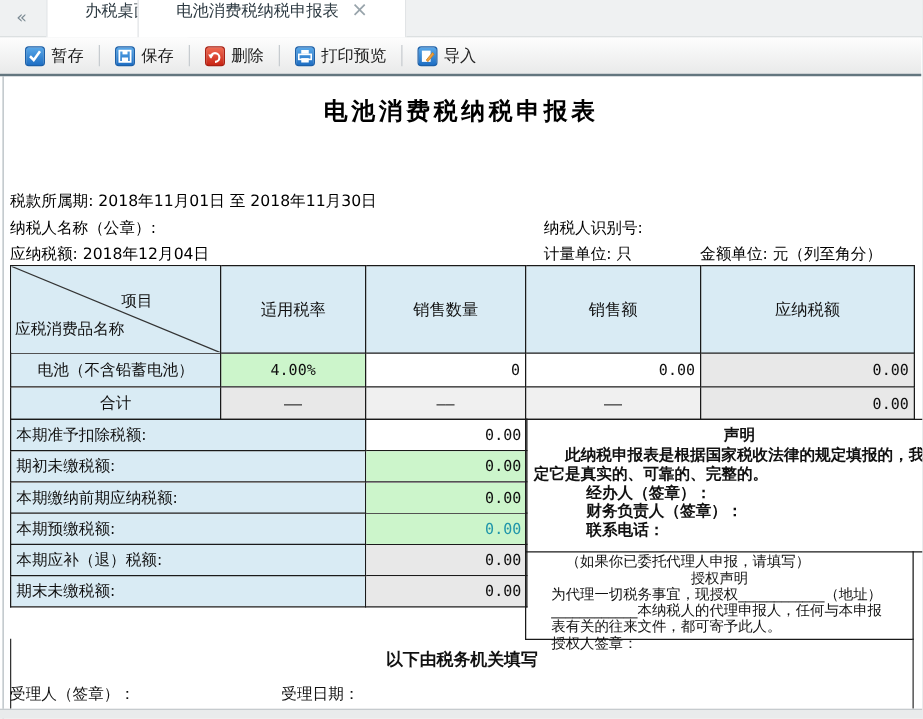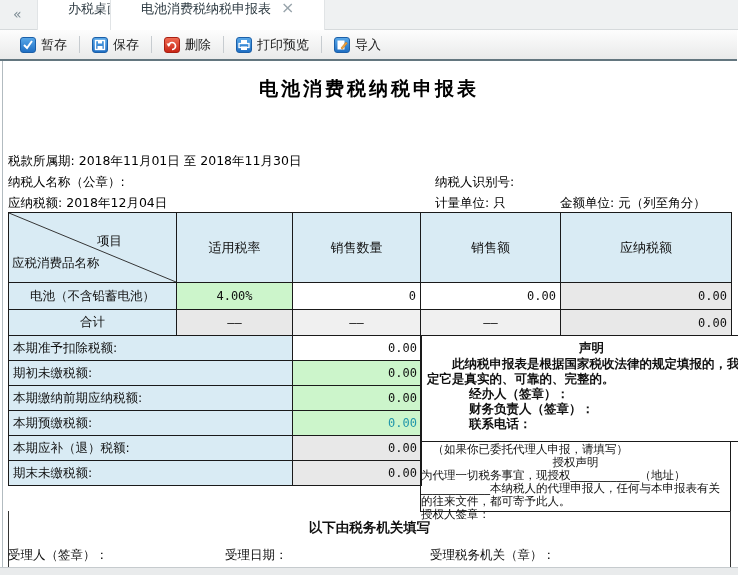--- a/index.html
+++ b/index.html
@@ -63,21 +63,21 @@
 
   
   .declbox{position:absolute;left:420px;top:335px;width:343px;height:107px;box-sizing:border-box;
            border:1px solid #1a1a1a;font-weight:bold;font-size:12.5px;line-height:16px;
            padding:4px 6px 0 6px;overflow:hidden;}
   .declbox .dh{text-align:center;}
   .declbox .db{text-indent:2em;white-space:normal;line-height:15px;}
   .declbox .dl{margin-left:42px;line-height:15px;}
   .authbox{position:absolute;left:420px;top:441px;width:311px;height:71px;box-sizing:border-box;
            border:1px solid #1a1a1a;border-top:none;font-size:11.5px;line-height:13px;
-           padding:2px 0;overflow:visible;white-space:normal;}
+           padding:2px 20px;overflow:visible;white-space:normal;}
   .authbox .ai{text-indent:1em;}
   .authbox .ah{text-align:center;}
 
   
   .footerbox{position:absolute;left:8px;top:511px;width:723px;height:56px;box-sizing:border-box;
              border-left:1px solid #333;border-right:1px solid #333;}
   .fheading{position:absolute;top:519px;left:8px;width:723px;text-align:center;
             font-weight:bold;font-size:13.5px;}
   .flabel{position:absolute;top:547px;font-size:12.5px;white-space:nowrap;}
   .bottom-strip{position:absolute;left:0;top:567px;width:738px;height:8px;
@@ -246,16 +246,15 @@
     <div class="ai">（如果你已委托代理人申报，请填写）</div>
     <div class="ah">授权声明</div>
     <span>为代理一切税务事宜，现授权____________（地址）____________本纳税人的代理申报人，任何与本申报表有关的往来文件，都可寄予此人。</span>
     <div>授权人签章：</div>
   </div>
 
   <div class="footerbox"></div>
   <div class="fheading">以下由税务机关填写</div>
   <div class="flabel" style="left:8px;">受理人（签章）：</div>
   <div class="flabel" style="left:185px;margin-left:40px;">受理日期：</div>
-  <div class="flabel" style="left:430px;">受理税务机关（章）：</div>
 
   <div class="bottom-strip"></div>
 </div>
 
 </body></html>

